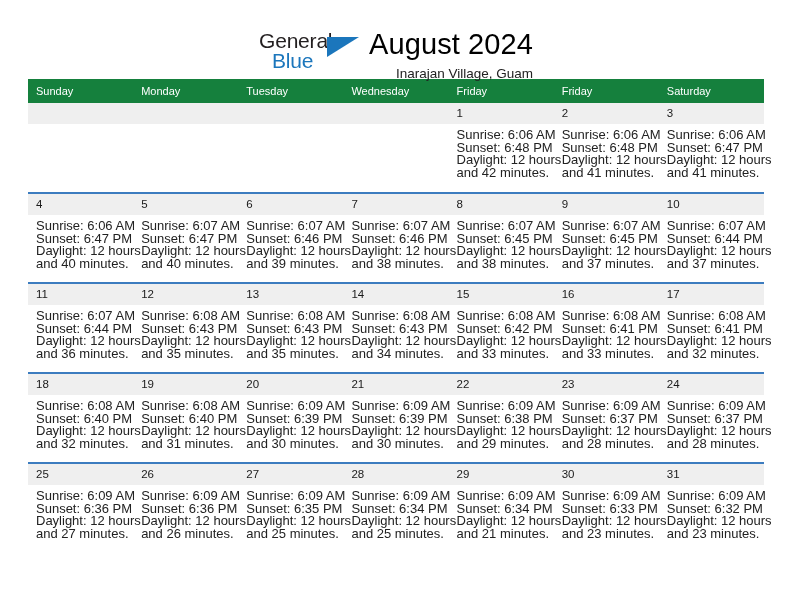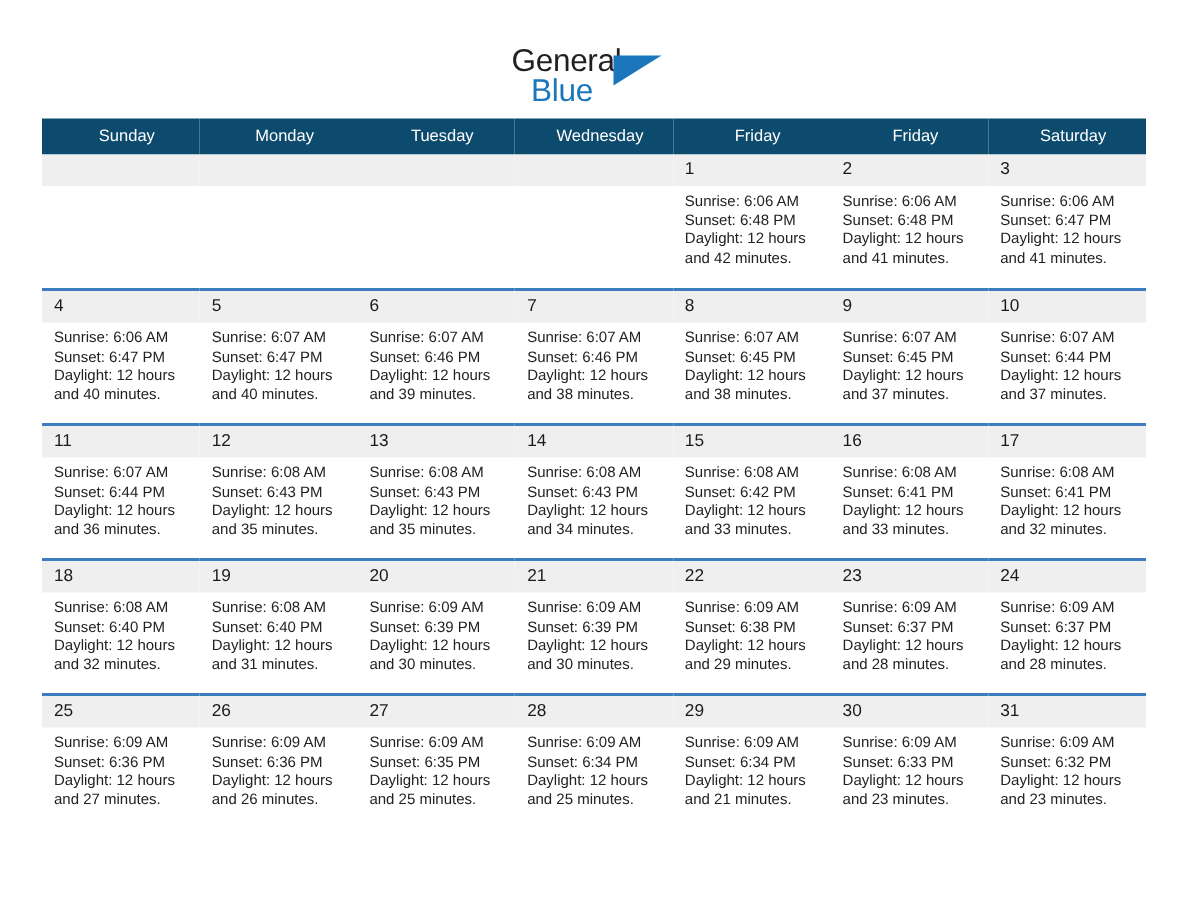--- a/index.html
+++ b/index.html
@@ -77,25 +77,25 @@
   }
 
   
   .calendar {
     width: 736px;
     border-collapse: collapse;
     table-layout: fixed;
     margin-top: 6px;
   }
   .calendar th {
-    background: #0c4a6e;
+    background: #15803d;
     color: #ffffff;
     font-size: 11px;
     font-weight: normal;
-    text-align: center;
+    text-align: left;
     padding: 6px 0 6px 8px;
     height: 23px;
     border: none;
   }
   .calendar td {
     vertical-align: top;
     padding: 0;
     border-top: 2px solid #3c7cbf;
     width: 105.14px;
     height: 90px;
@@ -108,39 +108,43 @@
     color: #1a1a1a;
     padding: 4px 0 4px 8px;
     height: 21px;
     line-height: 13px;
   }
   td.empty .daynum { background: #efefef; color: transparent; }
   td.empty .info { visibility: hidden; }
 
   .info {
     padding: 5px 6px 0 8px;
-    font-size: 10px;
+    font-size: 13px;
     line-height: 12.6px;
     color: #222222;
   }
   .info div { white-space: nowrap; }
 </style>
 </head>
 <body>
 
 <div class="page">
 
   <div class="header">
 
     <div class="logo">
       <span class="logo-general">General</span>
       <span class="logo-tri"></span>
       <span class="logo-blue">Blue</span>
     </div>
 
+    <div class="title-wrap">
+      <div class="cal-title">August 2024</div>
+      <div class="cal-sub">Inarajan Village, Guam</div>
+    </div>
 
   </div>
 
   <table class="calendar">
     <thead>
       <tr>
         <th>Sunday</th>
         <th>Monday</th>
         <th>Tuesday</th>
         <th>Wednesday</th>

